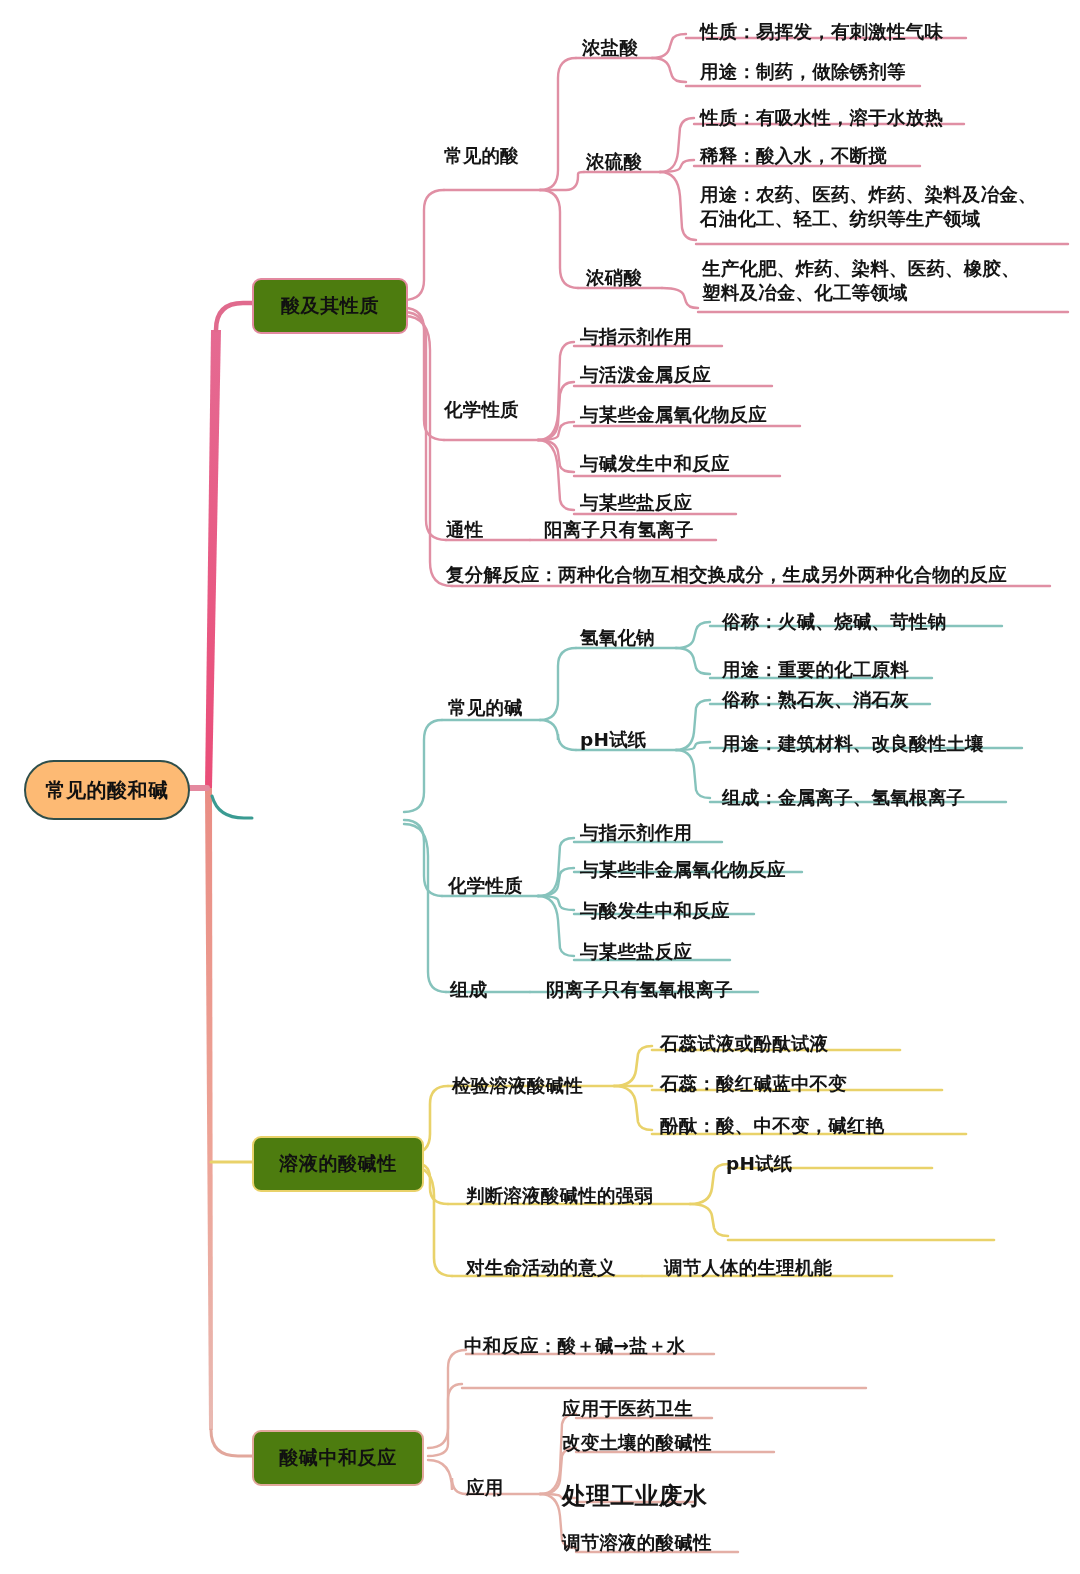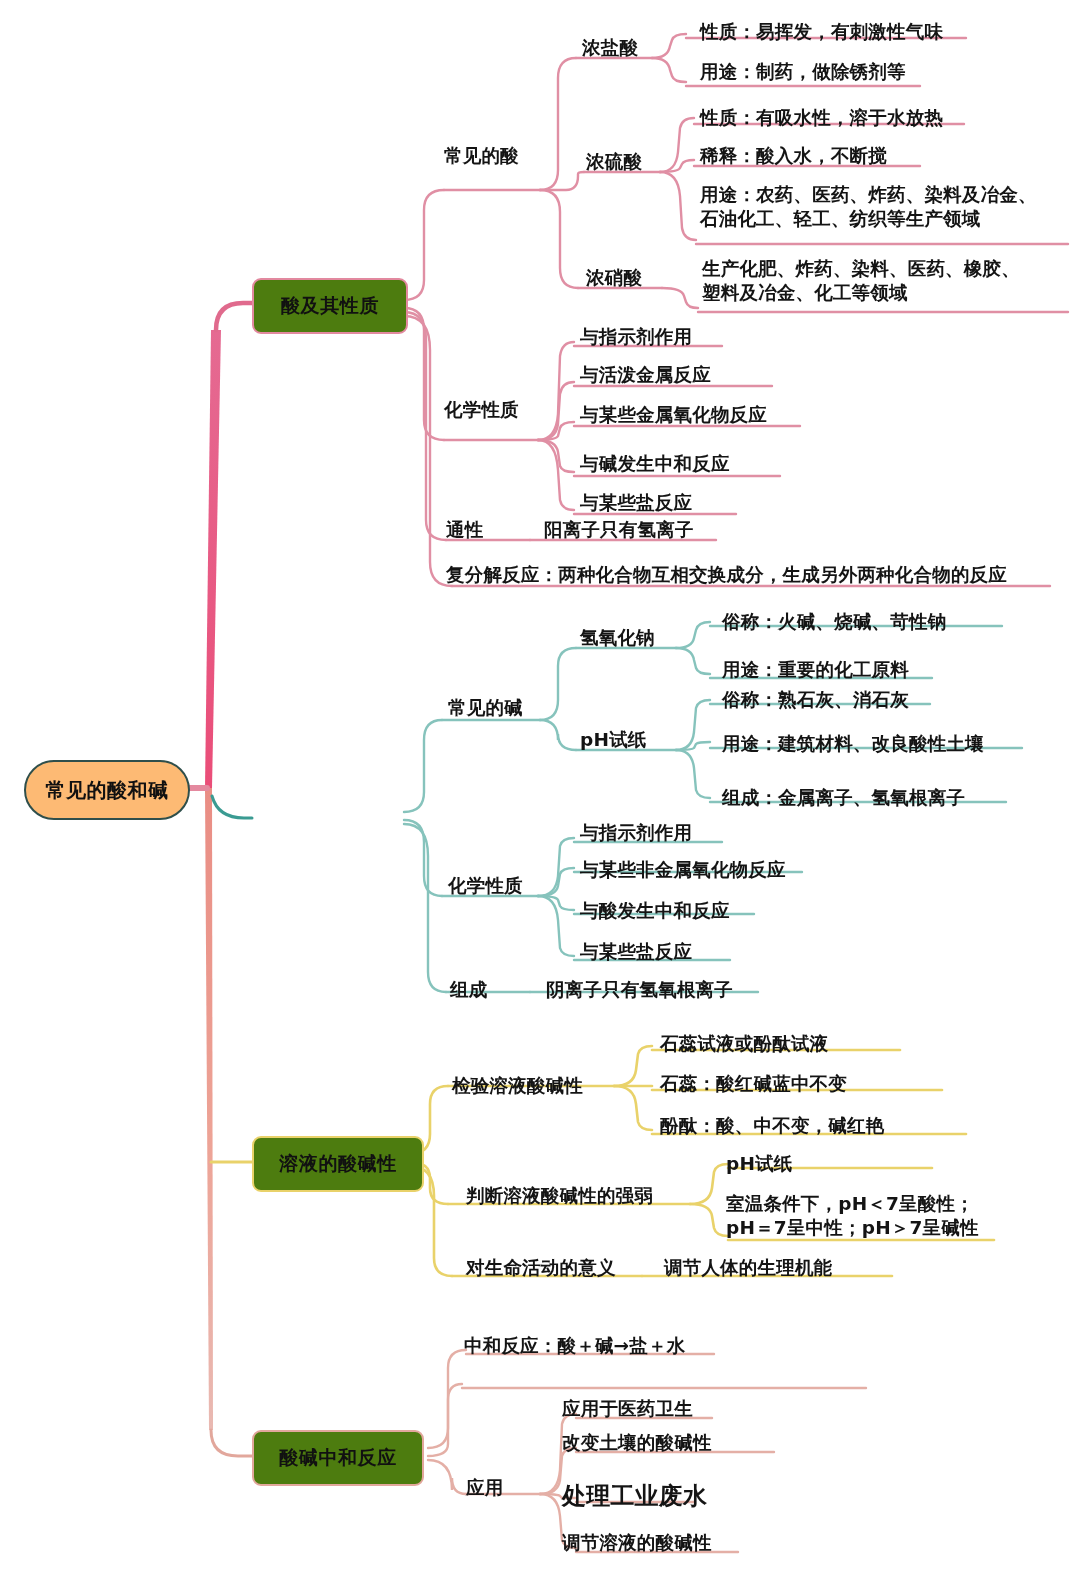--- a/index.html
+++ b/index.html
@@ -282,22 +282,20 @@
   <div class="node l2" style="left:450px;top:978px;">组成</div>
   <div class="node" style="left:546px;top:978px;font-size:18.5px;">阴离子只有氢氧根离子</div>
 
   <div class="node l2" style="left:452px;top:1074px;">检验溶液酸碱性</div>
   <div class="node" style="left:660px;top:1032px;font-size:18.5px;">石蕊试液或酚酞试液</div>
   <div class="node" style="left:660px;top:1072px;font-size:18.5px;">石蕊：酸红碱蓝中不变</div>
   <div class="node" style="left:660px;top:1114px;font-size:18.5px;">酚酞：酸、中不变，碱红艳</div>
 
   <div class="node l2" style="left:466px;top:1184px;">判断溶液酸碱性的强弱</div>
   <div class="node" style="left:726px;top:1152px;font-size:18.5px;">pH试纸</div>
-  <div class="node two-line" style="left:726px;top:1192px;font-size:18.5px;">室温条件下，pH＜7呈酸性；
-pH＝7呈中性；pH＞7呈碱性</div>
 
   <div class="node l2" style="left:466px;top:1256px;">对生命活动的意义</div>
   <div class="node" style="left:664px;top:1256px;font-size:18.5px;">调节人体的生理机能</div>
 
   <div class="node l2" style="left:464px;top:1334px;">中和反应：酸＋碱→盐＋水</div>
 
   <div class="node l2" style="left:466px;top:1476px;">应用</div>
   <div class="node" style="left:562px;top:1397px;font-size:18.5px;">应用于医药卫生</div>
   <div class="node" style="left:562px;top:1431px;font-size:18.5px;">改变土壤的酸碱性</div>
   <div class="node" style="left:562px;top:1481px;font-size:24px;">处理工业废水</div>

